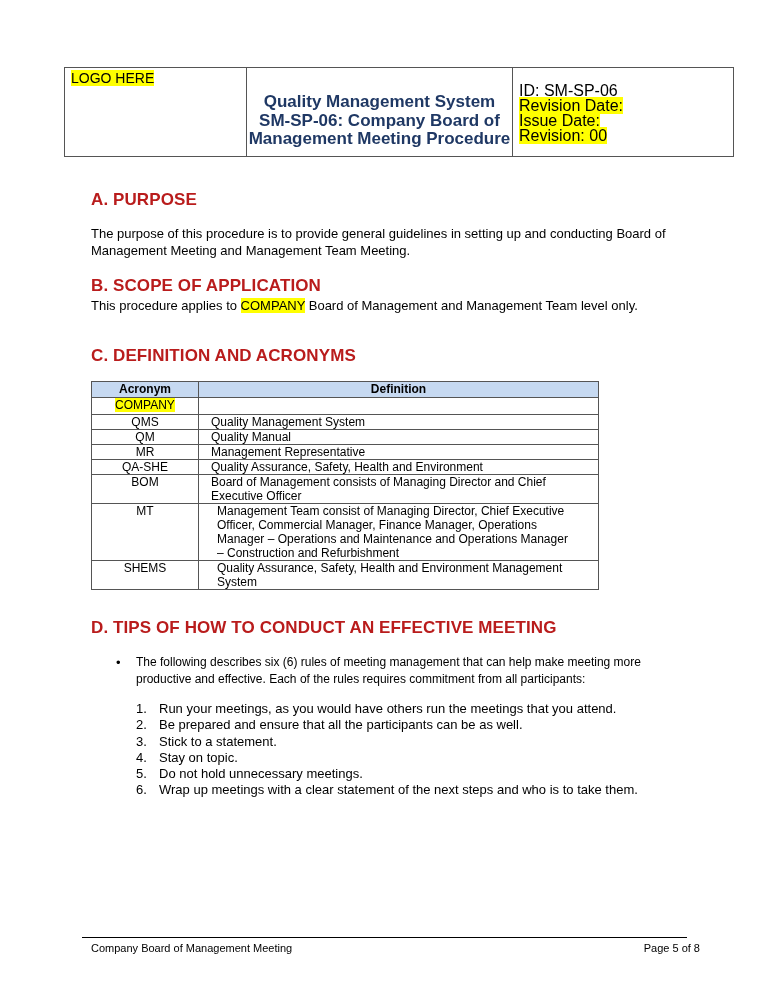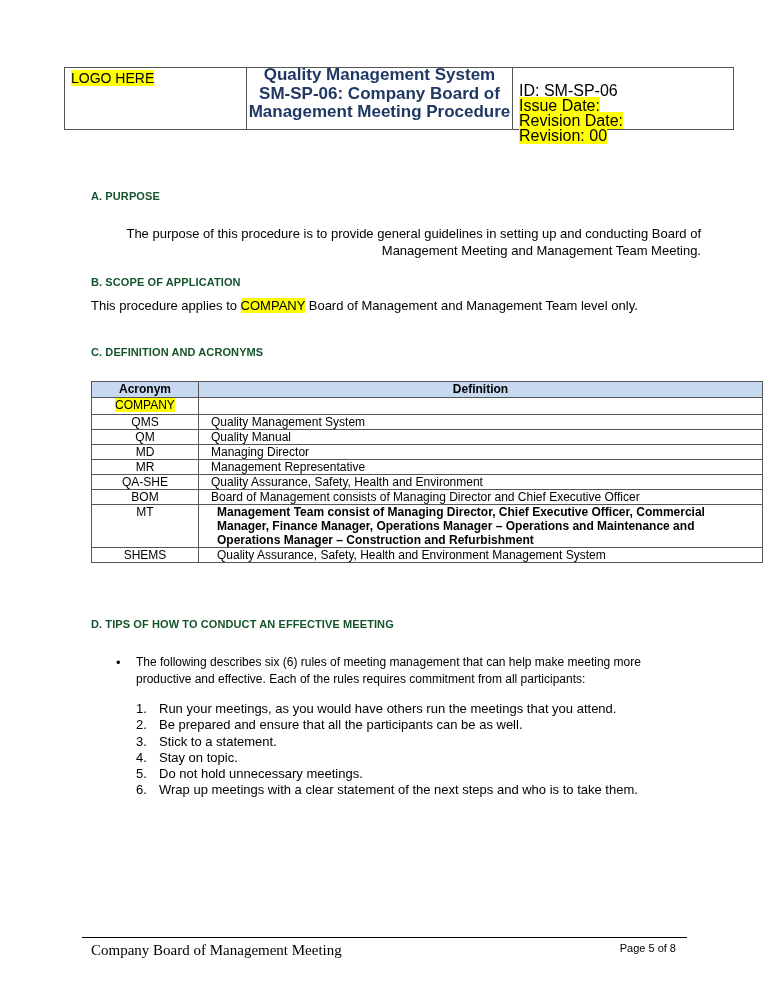--- a/index.html
+++ b/index.html
@@ -3,77 +3,77 @@
   <meta charset="utf-8">
   <style>
     html, body { margin: 0; padding: 0; background: #ffffff; }
     body {
       width: 772px; height: 1000px; position: relative; overflow: hidden;
       font-family: "Liberation Sans", sans-serif; color: #000;
     }
     .hl { background: #ffff00; }
     
     .hdr {
-      position: absolute; left: 64px; top: 67px; width: 670px; height: 63px;
+      position: absolute; left: 64px; top: 67px; width: 670px; height: 90px;
       border: 1px solid #555; box-sizing: border-box; display: flex;
     }
     .hdr-logo { width: 182px; border-right: 1px solid #555; box-sizing: border-box; padding: 2px 0 0 6px; font-size: 14px; line-height: 16px; }
     .hdr-title { width: 266px; border-right: 1px solid #555; box-sizing: border-box; display: flex; flex-direction: column; align-items: center; justify-content: flex-end; padding-bottom: 8px; color: #1f3864; font-weight: bold; text-align: center; }
     .hdr-title .t1 { font-size: 17px; line-height: 20px; }
     .hdr-title .t2 { font-size: 17px; line-height: 18px; }
     .hdr-meta { flex: 1; padding: 15px 0 0 6px; font-size: 16px; line-height: 15px; }
     .hdr-meta div { display: block; }
     .hdr-meta span { display: inline; }
 
-    .sec { position: absolute; left: 91px; font-size: 11px; font-weight: bold; color: #14532d; letter-spacing: 0.1px; }
+    .sec { position: absolute; left: 91px; font-size: 17px; font-weight: bold; color: #b91c1c; letter-spacing: 0.1px; }
     .para { position: absolute; left: 91px; width: 610px; font-size: 13px; line-height: 16.5px; }
 
     
     .acr {
-      position: absolute; left: 91px; top: 381px; width: 672px;
+      position: absolute; left: 91px; top: 381px; width: 508px;
       border-collapse: collapse; font-size: 12px; line-height: 14px;
     }
     .acr th, .acr td { border: 1px solid #555; padding: 0; vertical-align: top; }
     .acr th { background: #c6d9f1; font-weight: bold; text-align: center; height: 15px; }
     .acr td.a { width: 106px; text-align: center; }
     .acr td.d { padding-left: 12px; }
     .acr td.d2 { padding-left: 18px; }
 
     .bullet { position: absolute; left: 116px; top: 655px; font-size: 13px; }
     .bullet-text { position: absolute; left: 136px; top: 654px; width: 560px; font-size: 12px; line-height: 16.5px; }
     .olist { position: absolute; left: 136px; top: 701px; font-size: 13px; line-height: 16.3px; margin: 0; padding: 0; list-style: none; }
     .olist li { display: flex; }
     .olist .n { width: 23px; }
 
     .footer-rule { position: absolute; left: 82px; top: 937px; width: 605px; height: 1px; background: #000; }
-    .footer-left { position: absolute; left: 91px; top: 942px; font-size: 15px; font-family: Liberation Serif, serif; }
-    .footer-right { position: absolute; right: 96px; top: 942px; font-size: 11px; padding-left: 16px; }
+    .footer-left { position: absolute; left: 91px; top: 942px; font-size: 11px; }
+    .footer-right { position: absolute; right: 72px; top: 942px; font-size: 11px; padding-left: 16px; }
   </style>
 </head>
 <body>
 
 <div class="hdr">
   <div class="hdr-logo">
     <span class="hl">LOGO HERE</span>
   </div>
   <div class="hdr-title">
     <div class="t1">Quality Management System</div>
     <div class="t2">SM-SP-06: Company Board of</div>
     <div class="t2">Management Meeting Procedure</div>
   </div>
   <div class="hdr-meta">
     <div><span>ID: SM-SP-06</span></div>
+    <div><span class="hl">Revision Date:</span></div>
     <div><span class="hl">Issue Date:</span></div>
-    <div><span class="hl">Revision Date:</span></div>
     <div><span class="hl">Revision: 00</span></div>
   </div>
 </div>
 
 <div class="sec" style="top:190px;">A. PURPOSE</div>
-<div class="para" style="top:226px;text-align:right;">The purpose of this procedure is to provide general guidelines in setting up and conducting Board of Management Meeting and Management Team Meeting.</div>
+<div class="para" style="top:226px;">The purpose of this procedure is to provide general guidelines in setting up and conducting Board of Management Meeting and Management Team Meeting.</div>
 
 <div class="sec" style="top:276px;">B. SCOPE OF APPLICATION</div>
 <div class="para" style="top:298px;">
   <span>This procedure applies to </span><span class="hl">COMPANY</span><span> Board of Management and Management Team level only.</span>
 </div>
 
 <div class="sec" style="top:346px;">C. DEFINITION AND ACRONYMS</div>
 
 <table class="acr">
   <thead>
@@ -89,38 +89,34 @@
     </tr>
     <tr>
       <td class="a">QMS</td>
       <td class="d">Quality Management System</td>
     </tr>
     <tr>
       <td class="a">QM</td>
       <td class="d">Quality Manual</td>
     </tr>
     <tr>
-      <td class="a">MD</td>
-      <td class="d">Managing Director</td>
-    </tr>
-    <tr>
       <td class="a">MR</td>
       <td class="d">Management Representative</td>
     </tr>
     <tr>
       <td class="a">QA-SHE</td>
       <td class="d">Quality Assurance, Safety, Health and Environment</td>
     </tr>
     <tr>
       <td class="a">BOM</td>
       <td class="d">Board of Management consists of Managing Director and Chief Executive Officer</td>
     </tr>
     <tr>
       <td class="a">MT</td>
-      <td class="d2" style="padding-right:25px;font-weight:bold;">Management Team consist of Managing Director, Chief Executive Officer, Commercial Manager, Finance Manager, Operations Manager – Operations and Maintenance and Operations Manager – Construction and Refurbishment</td>
+      <td class="d2" style="padding-right:25px;">Management Team consist of Managing Director, Chief Executive Officer, Commercial Manager, Finance Manager, Operations Manager – Operations and Maintenance and Operations Manager – Construction and Refurbishment</td>
     </tr>
     <tr>
       <td class="a">SHEMS</td>
       <td class="d2">Quality Assurance, Safety, Health and Environment Management System</td>
     </tr>
   </tbody>
 </table>
 
 <div class="sec" style="top:618px;">D. TIPS OF HOW TO CONDUCT AN EFFECTIVE MEETING</div>
 <div class="bullet">•</div>

